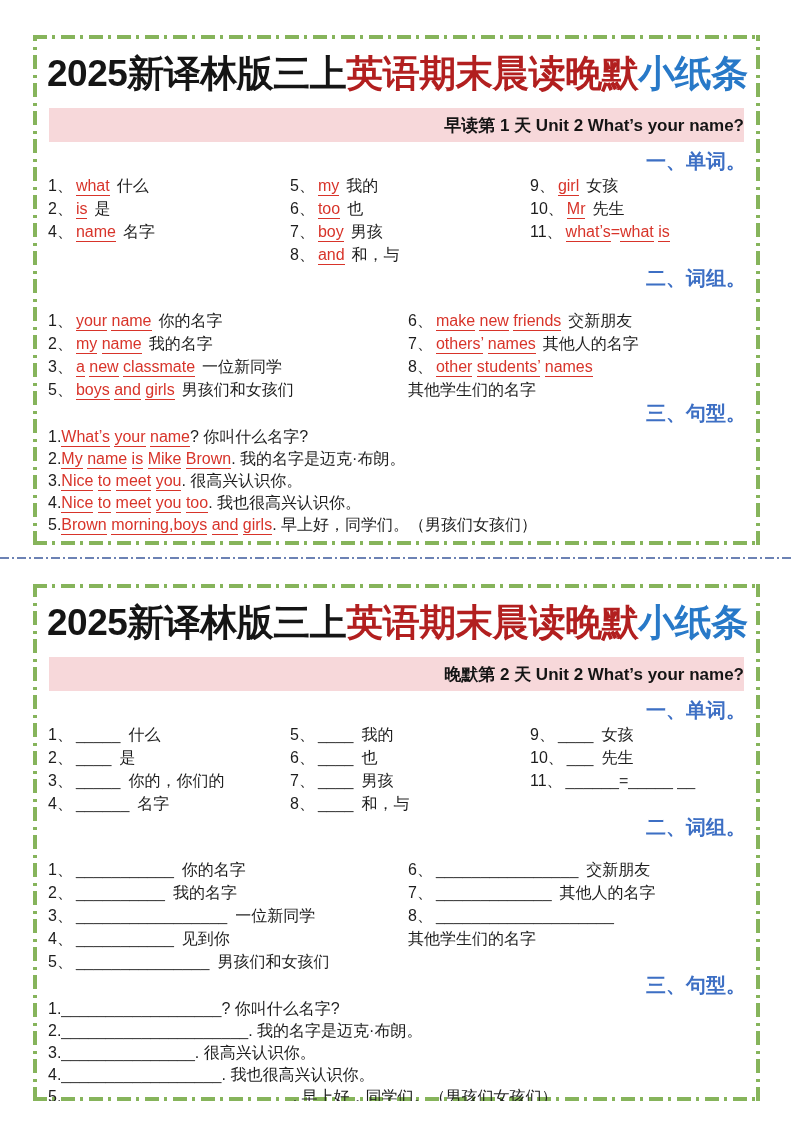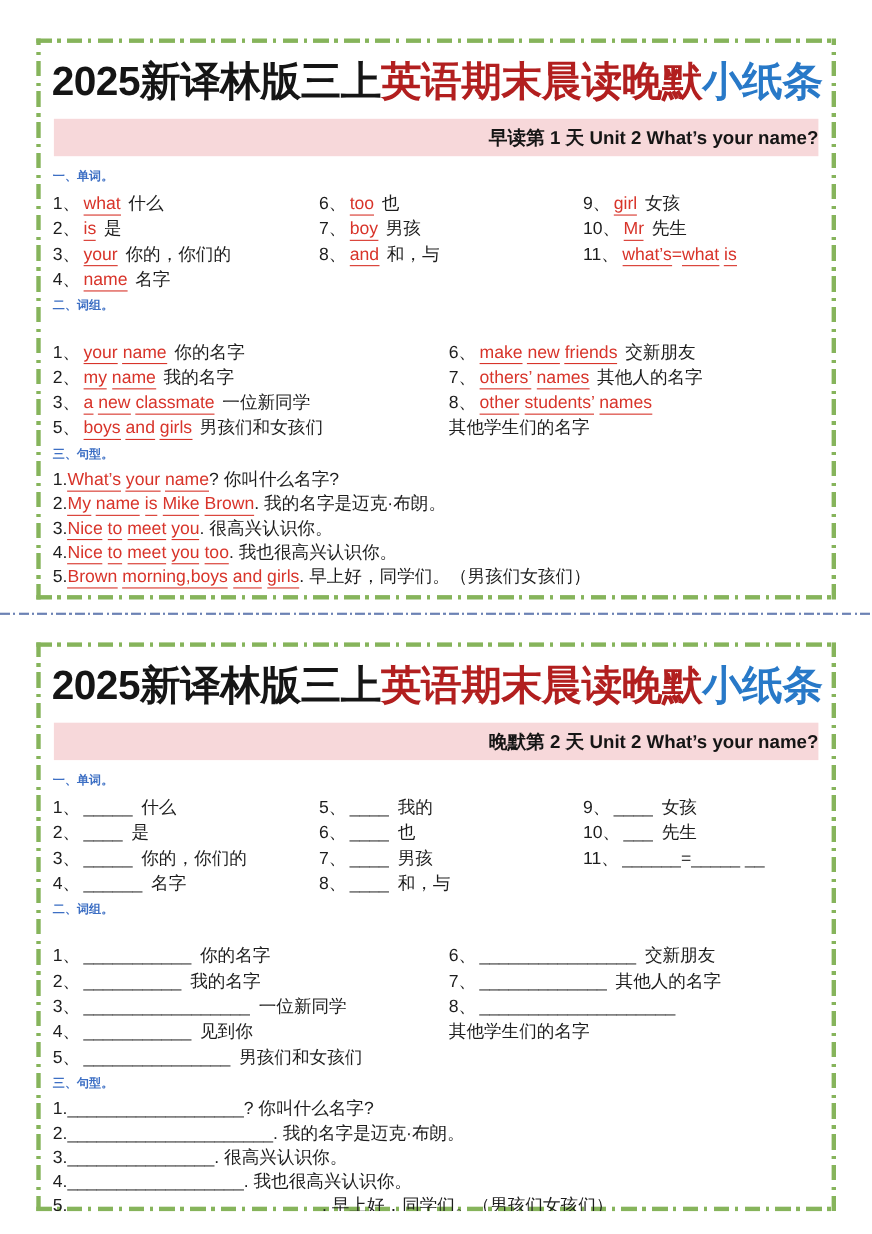--- a/index.html
+++ b/index.html
@@ -35,21 +35,21 @@
     letter-spacing:-0.5px;white-space:nowrap;margin-top:2px;
   }
   .title .t1{color:#151515;}
   .title .t2{color:var(--t2);}
   .title .t3{color:var(--t3);margin-top:32px;}
   .banner{
     background:var(--bn);margin:11px 2px 9px 2px;padding:6px 0 5px 0;
     text-align:right;font-weight:700;font-size:17px;color:#151515;
   }
   .content{padding:0 0 0 1px;font-size:16px;}
-  .hd{color:var(--hd);font-weight:700;font-size:11px;line-height:21px;margin:2px 0 2px 0;}
+  .hd{color:var(--hd);font-weight:700;font-size:20px;line-height:21px;margin:2px 0 2px 0;text-align:right;}
   .row{line-height:23px;white-space:nowrap;}
   .sen{line-height:22px;}
   .num{color:var(--ink);margin-right:3px;}
   .sen .num{margin-right:0;}
   .en{color:var(--red);margin-right:7px;}
   .sen .en{margin-right:0;}
   .u{border-bottom:1.5px solid var(--red);padding-bottom:0.5px;}
   .blank{color:var(--blank);margin-right:8px;letter-spacing:0;}
   .sen .blank{margin-right:0;}
   .zh{color:var(--ink);}
@@ -62,24 +62,24 @@
 
 <div class="sheet sheet-1">
   <div class="title"><span class="t1">2025新译林版三上</span><span class="t2">英语期末晨读晚默</span><span class="t3">小纸条</span></div>
   <div class="banner">早读第 1 天  Unit 2 What’s your name?</div>
   <div class="content">
     <div class="hd">一、单词。</div>
     <div class="words-grid">
       <div>
         <div class="row"><span class="num">1、</span><span class="en ulw"><span class="u">what</span></span><span class="zh">什么</span></div>
         <div class="row"><span class="num">2、</span><span class="en ulw"><span class="u">is</span></span><span class="zh">是</span></div>
-        <div class="row"><span class="num">3、</span><span class="en ulw"><span class="u">your</span></span><span class="zh">你的，你们的</span></div>
         <div class="row"><span class="num">4、</span><span class="en ulw"><span class="u">name</span></span><span class="zh">名字</span></div>
       </div>
       <div>
+        <div class="row"><span class="num">5、</span><span class="en ulw"><span class="u">my</span></span><span class="zh">我的</span></div>
         <div class="row"><span class="num">6、</span><span class="en ulw"><span class="u">too</span></span><span class="zh">也</span></div>
         <div class="row"><span class="num">7、</span><span class="en ulw"><span class="u">boy</span></span><span class="zh">男孩</span></div>
         <div class="row"><span class="num">8、</span><span class="en ulw"><span class="u">and</span></span><span class="zh">和，与</span></div>
       </div>
       <div>
         <div class="row"><span class="num">9、</span><span class="en ulw"><span class="u">girl</span></span><span class="zh">女孩</span></div>
         <div class="row"><span class="num">10、</span><span class="en ulw"><span class="u">Mr</span></span><span class="zh">先生</span></div>
         <div class="row"><span class="num">11、</span><span class="en ulw"><span class="u">what’s</span>=<span class="u">what</span> <span class="u">is</span></span><span class="zh"></span></div>
       </div>
     </div>

